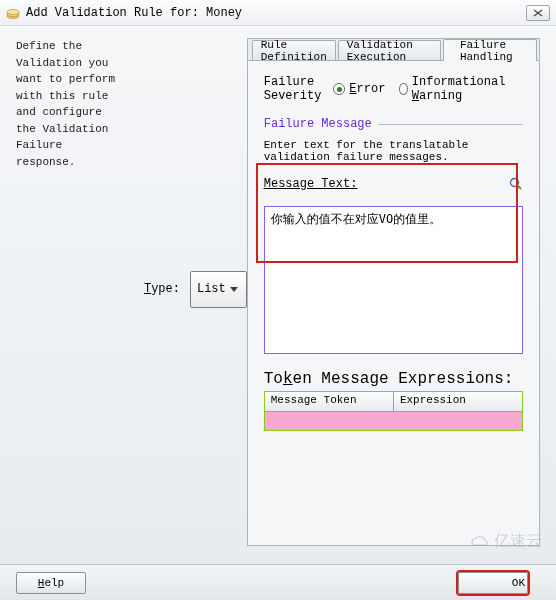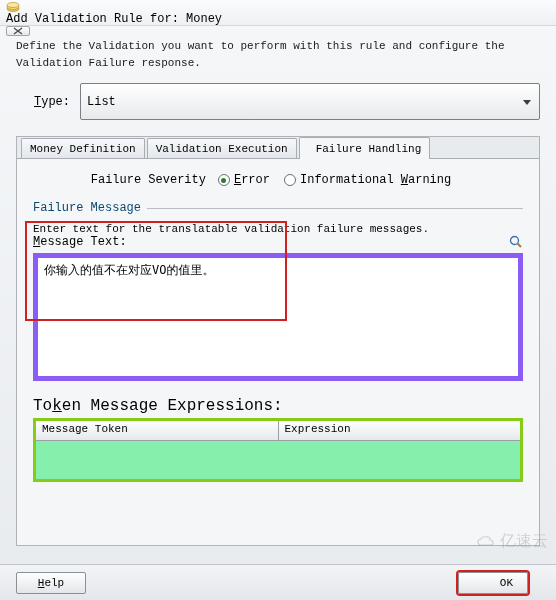--- a/index.html
+++ b/index.html
@@ -1,60 +1,60 @@
 <!DOCTYPE html>
 <html><head>
 <meta charset="utf-8">
 <style>
 * { box-sizing: border-box; margin: 0; padding: 0; }
 body { font-family: "SimSun", "Courier New", monospace; font-size: 12px; background: #eceef0; width: 556px; height: 600px; overflow: hidden; color: #000; }
 .window { width: 556px; height: 600px; background: linear-gradient(#f5f7f9, #e8ebee); display: flex; flex-direction: column; }
-.titlebar { height: 26px; background: linear-gradient(#fbfcfd, #eef0f3); display: flex; padding: 0 6px; border-bottom: 1px solid #d6d9dc; flex-direction: column; }
+.titlebar { height: 26px; background: linear-gradient(#fbfcfd, #eef0f3); display: flex; align-items: center; padding: 0 6px; border-bottom: 1px solid #d6d9dc; }
 .title-icon { width: 14px; height: 12px; margin-right: 6px; }
 .title-icon svg { display: block; }
 .title-text { flex: 1; font-size: 12px; }
 .close-btn { width: 24px; height: 16px; border: 1px solid #a0a5ab; border-radius: 2px; background: linear-gradient(#fefefe, #e5e8eb); display: flex; align-items: center; justify-content: center; cursor: pointer; }
 .close-btn svg { display: block; }
-.content { flex: 1; padding: 12px 16px 8px 16px; display: flex; flex-direction: column; }
+.content { flex: 1; padding: 12px 16px 8px 16px; display: flex; flex-direction: row; }
 .desc { font-family: "Courier New", monospace; font-size: 11px; line-height: 1.5; margin-bottom: 12px; color: #1a1a1a; }
 .type-row { display: flex; align-items: center; margin-bottom: 16px; font-family: "Courier New", monospace; font-size: 12px; }
 .type-label { width: 46px; margin-left: 18px; }
 .type-select { flex: 1; height: 37px; border: 1px solid #7b7f85; border-radius: 2px; background: linear-gradient(#fff, #e7e9eb); padding: 0 20px 0 6px; position: relative; cursor: pointer; display: flex; align-items: center; font-family: "Courier New", monospace; }
 .type-select::after { content: ""; position: absolute; right: 8px; top: 50%; margin-top: -2px; border-left: 4px solid transparent; border-right: 4px solid transparent; border-top: 5px solid #3a3d40; }
 .tabs-wrap { border: 1px solid #b0b4ba; background: #f4f6f8; flex: 1; display: flex; flex-direction: column; margin-bottom: 10px; }
 .tabs-head { display: flex; background: #e8ebee; height: 22px; align-items: flex-end; padding-left: 4px; }
 .tab { height: 21px; padding: 0 8px; border: 1px solid #a8adb3; border-bottom: none; background: linear-gradient(#f6f8fa, #e3e6ea); border-radius: 2px 2px 0 0; margin-right: 2px; display: flex; align-items: center; font-family: "Courier New", monospace; font-size: 11px; cursor: pointer; }
 .tab.active { background: #f4f6f8; height: 22px; position: relative; z-index: 2; padding-left: 16px; }
 .tab-body { flex: 1; border-top: 1px solid #a8adb3; margin-top: -1px; padding: 14px 16px 10px 16px; display: flex; flex-direction: column; overflow: hidden; }
 .sev-row { display: flex; align-items: center; font-family: "Courier New", monospace; font-size: 12px; margin-bottom: 14px; justify-content: center; }
 .sev-label { margin-right: 12px; }
 .radio { display: flex; align-items: center; margin-right: 14px; cursor: pointer; }
 .radio-dot { width: 12px; height: 12px; border: 1px solid #6b6f75; border-radius: 50%; margin-right: 4px; display: flex; align-items: center; justify-content: center; background: #fff; }
 .radio-dot.on::after { content: ""; width: 5px; height: 5px; border-radius: 50%; background: #2f7d2a; }
-.fieldset-title { font-family: "Courier New", monospace; font-size: 12px; color: #0c4a6e; margin-bottom: 8px; display: flex; align-items: center; }
+.fieldset-title { font-family: "Courier New", monospace; font-size: 12px; color: #6d28d9; margin-bottom: 8px; display: flex; align-items: center; }
 .fieldset-title .line { flex: 1; height: 1px; background: #b9bec4; margin-left: 6px; }
-.fs-desc { font-family: "Courier New", monospace; font-size: 11px; }
+.fs-desc { font-family: "Courier New", monospace; font-size: 11px; margin-bottom: 14px; }
 .msg-wrap { position: relative; }
-.msg-label-row { display: flex; align-items: center; font-family: "Courier New", monospace; font-size: 12px; margin-bottom: 4px; }
+.msg-label-row { display: flex; align-items: center; font-family: "Courier New", monospace; font-size: 12px; margin-bottom: 15px; text-decoration: underline; }
 .msg-label-row .sp { flex: 1; }
 .search-icon { width: 14px; height: 14px; cursor: pointer; }
-.msg-textarea { width: 100%; height: 128px; border: 5px solid #8b5cf6; padding: 4px 6px; font-family: "SimSun", monospace; font-size: 12px; background: #fff; resize: none; overflow-y: scroll; }
+.msg-textarea { width: 100%; height: 148px; border: 1px solid #8b5cf6; padding: 4px 6px; font-family: "SimSun", monospace; font-size: 12px; background: #fff; resize: none; overflow-y: scroll; }
 .highlight { position: absolute; border: 2px solid #d02020; pointer-events: none; }
 .hl1 { left: -8px; top: -14px; width: 262px; height: 100px; }
 .tok-label { font-family: "Courier New", monospace; font-size: 16px; margin: 12px 0 3px 0; }
-.tok-table { border: 3px solid #84cc16; background: #86efac; height: 64px; }
+.tok-table { border: 1px solid #84cc16; background: #f9a8d4; height: 40px; }
 .tok-head { display: flex; height: 20px; }
 .tok-head div { flex: 1; border-right: 1px solid #9ba0a6; border-bottom: 1px solid #9ba0a6; background: linear-gradient(#fdfefe, #e6e9ec); padding: 2px 6px; font-family: "Courier New", monospace; font-size: 11px; }
 .tok-head div:last-child { border-right: none; }
 .button-bar { height: 36px; border-top: 1px solid #c0c4ca; display: flex; align-items: center; padding: 0 16px; background: linear-gradient(#f2f4f6, #e4e7ea); }
-.btn { height: 22px; min-width: 70px; border: 1px solid #8b9096; border-radius: 2px; background: linear-gradient(#fdfefe, #e3e6ea); font-family: "Courier New", monospace; font-size: 11px; cursor: pointer; padding: 0 14px; }
+.btn { height: 22px; min-width: 70px; border: 1px solid #8b9096; border-radius: 2px; background: linear-gradient(#fdfefe, #e3e6ea); font-family: "Courier New", monospace; font-size: 11px; cursor: pointer; padding: 0 2px; }
 .btn-ok { box-shadow: 0 0 0 2px #d02020; text-align: right; }
 .spacer { flex: 1; }
 .u { text-decoration: underline; }
-.watermark { position: absolute; right: 8px; bottom: 48px; opacity: 0.35; font-size: 16px; color: #8a8f95; font-family: Liberation Serif, serif; pointer-events: none; }
+.watermark { position: absolute; right: 14px; bottom: 48px; opacity: 0.35; font-size: 16px; color: #8a8f95; font-family: Liberation Serif, serif; pointer-events: none; }
 .watermark svg { vertical-align: middle; margin-right: 2px; }
 </style>
 </head>
 <body>
 
 <div class="window">
 
   <div class="titlebar">
     <span class="title-icon">
       <svg width="14" height="12" viewBox="0 0 14 12">
@@ -77,21 +77,21 @@
     <div class="type-row">
       <span class="type-label"><span class="u">T</span>ype:</span>
       <div class="type-select">
         <span>List</span>
       </div>
     </div>
 
     <div class="tabs-wrap">
       <div class="tabs-head">
         <div class="tab">
-            <span>Money Definition</span>
+            <span>Rule Definition</span>
           </div>
         <div class="tab">
             <span>Validation Execution</span>
           </div>
         <div class="tab active">
             <span>Failure Handling</span>
           </div>
       </div>
 
       <div class="tab-body">

